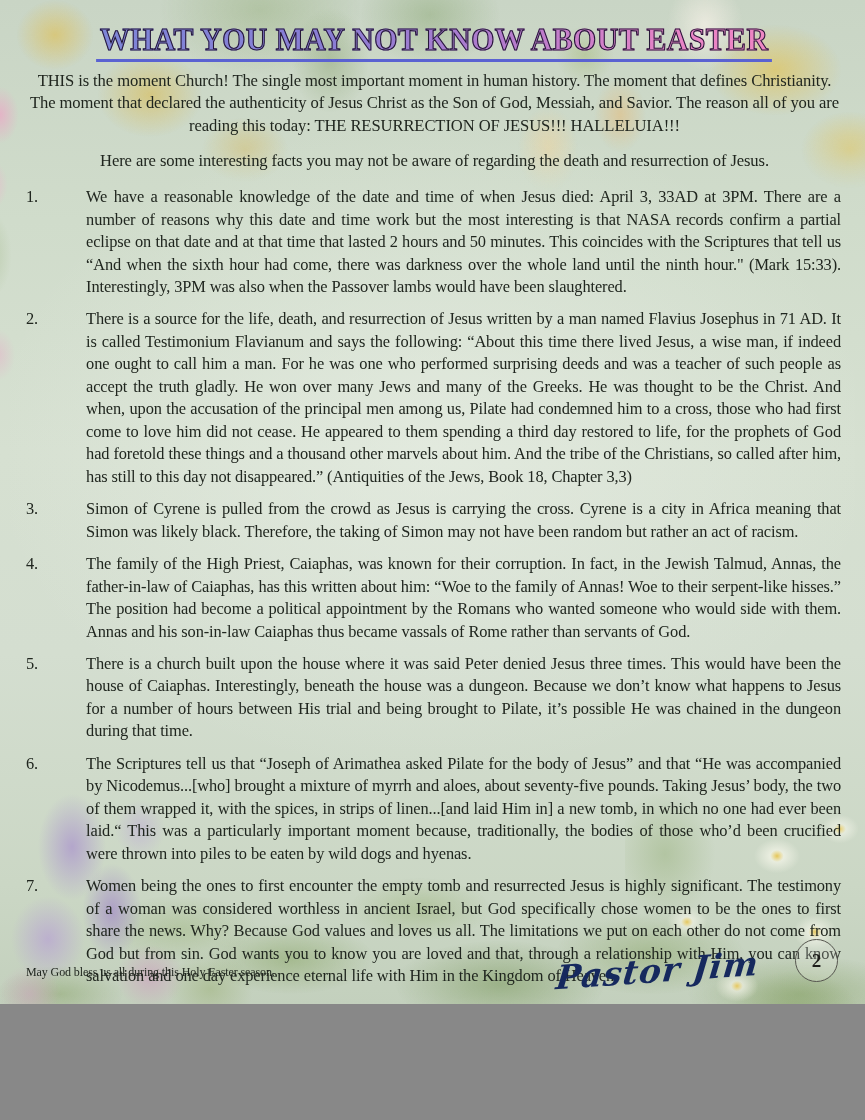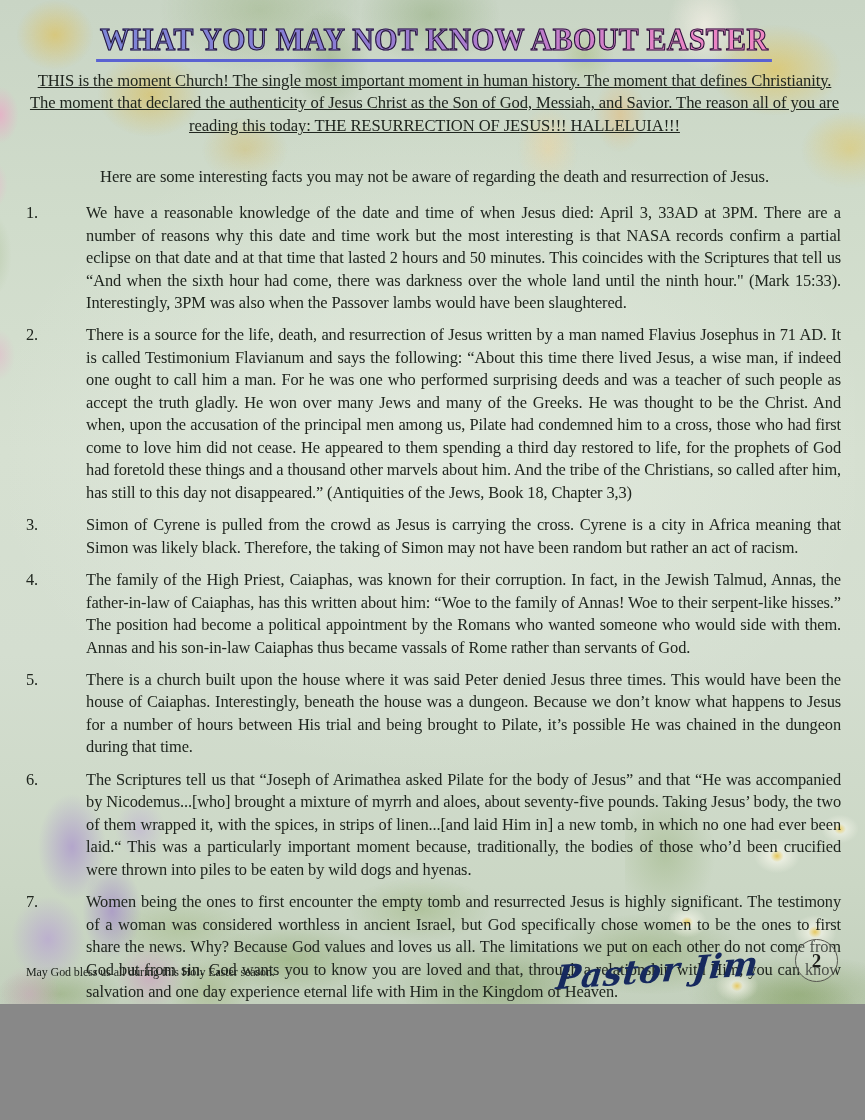--- a/index.html
+++ b/index.html
@@ -116,29 +116,28 @@
     transform: scaleX(.96);
     transform-origin: center;
   }
 
   .intro {
     text-align: center;
     font-size: 16.6px;
     line-height: 1.38;
     letter-spacing: -.1px;
     margin: 2px 2px 0;
-    text-decoration: underline;
   }
 
   .lead {
     text-align: center;
     font-size: 16.6px;
     line-height: 1.38;
     letter-spacing: -.1px;
-    margin-top: 28px;
+    margin-top: 12px;
   }
 
   .facts { list-style: none; margin-top: 13px; display: flex; flex-direction: column; gap: 10px; }
   .fact { display: flex; font-size: 16.4px; line-height: 1.37; letter-spacing: -.12px; }
   .fact-num { flex: 0 0 auto; white-space: pre; }
   .fact-text { flex: 1 1 auto; text-align: justify; padding-right: 2px; margin-left: 48px; }
 
   .closing {
     position: absolute; z-index: 3;
     left: 26px; bottom: 24px;

